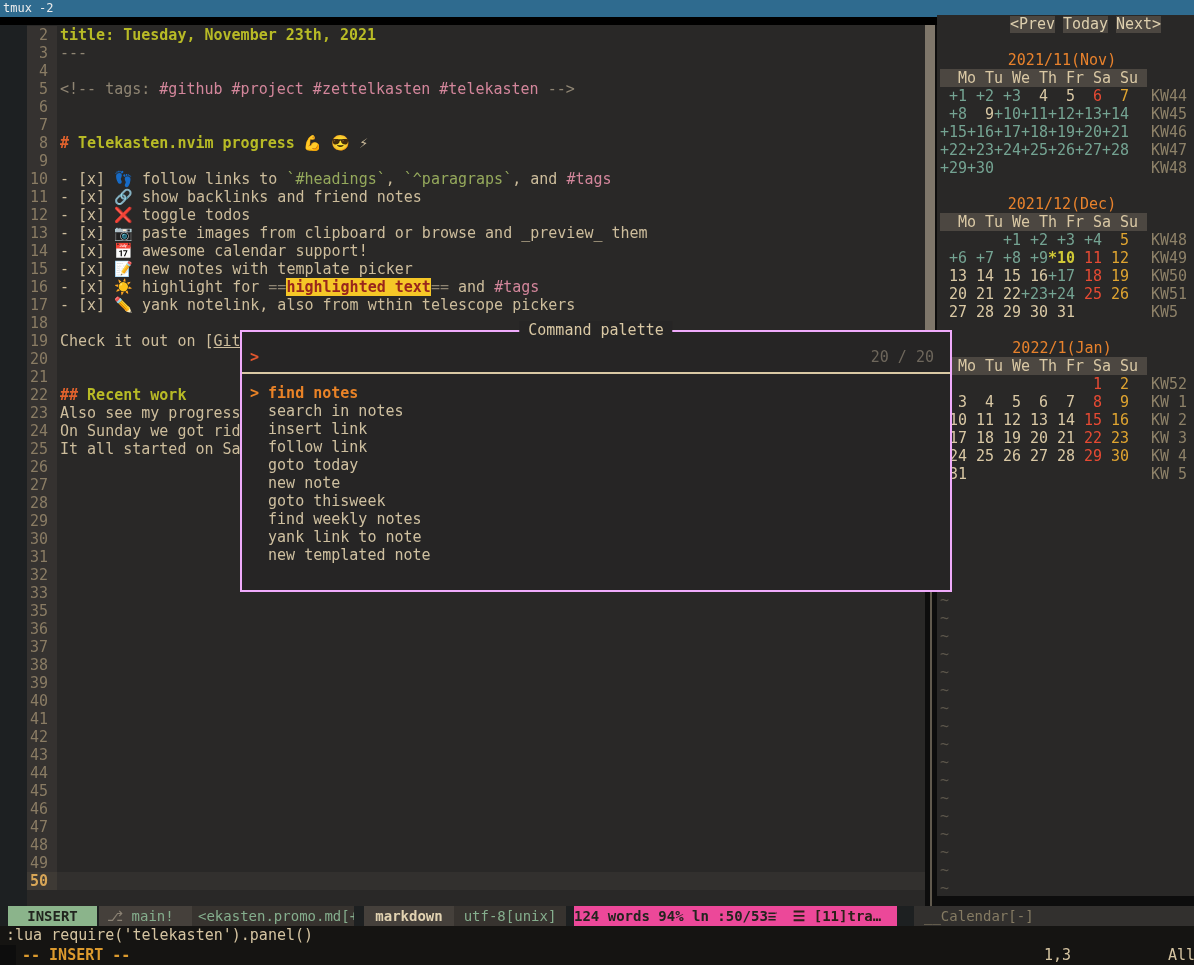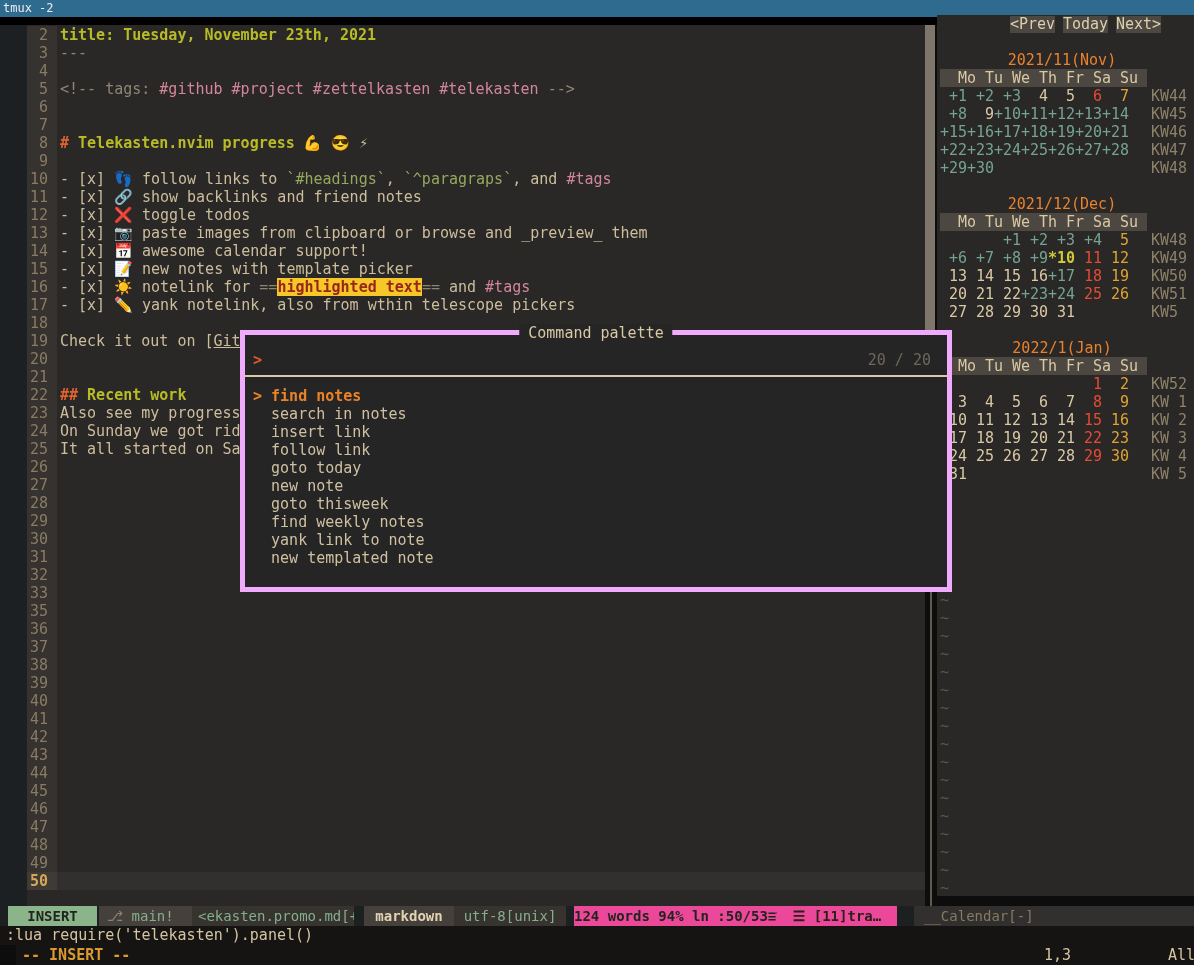--- a/index.html
+++ b/index.html
@@ -44,21 +44,21 @@
   .day{width:27px;text-align:right;white-space:pre;}
   .day.d{color:#d9c8a4}
   .day.n{color:#74a392}
   .day.s{color:#e64a33}
   .day.u{color:#dfa430}
   .day.t{color:#d0c936;font-weight:bold}
   .kw{margin-left:22px;color:#8d8168;}
   .cal-tilde{color:#5c564b;}
   
   .palette{position:absolute;left:240px;top:330px;width:712px;height:262px;box-sizing:border-box;
-           background:#262525;border:5px solid #f0abfc;z-index:5;}
+           background:#262525;border:2px solid #f0abfc;z-index:5;}
   .pal-title{position:absolute;top:-2px;left:50%;transform:translate(-50%,-50%);
              background:#262525;padding:0 9px;color:#d9c8a4;white-space:pre;}
   .pal-prompt{position:relative;height:18px;margin-top:16px;padding-left:8px;}
   .pal-caret{color:#e0562e;font-weight:bold;}
   .pal-counter{position:absolute;right:16px;top:0;color:#6e675c;}
   .pal-divider{height:2px;background:#d9c8a4;margin-top:6px;}
   .pal-list{padding-top:10px;padding-left:8px;}
   .pal-item{height:18px;white-space:pre;color:#cfc0a0;}
   .pal-item .marker{color:#ea8327;font-weight:bold;}
   .pal-item.sel{color:#ea8327;font-weight:bold;}
@@ -104,21 +104,21 @@
       <div class="ed-row"><span class="num">6</span><span class="txt"></span></div>
       <div class="ed-row"><span class="num">7</span><span class="txt"></span></div>
       <div class="ed-row"><span class="num">8</span><span class="txt"><span class="c-hmark"># </span><span class="c-htext">Telekasten.nvim progress </span><span class="c-emoji">💪 😎 ⚡</span></span></div>
       <div class="ed-row"><span class="num">9</span><span class="txt"></span></div>
       <div class="ed-row"><span class="num">10</span><span class="txt"><span class="c-text">- [x] </span><span class="c-emoji">👣</span><span class="c-text"> follow links to </span><span class="c-code">`#headings`</span><span class="c-text">, </span><span class="c-code">`^paragraps`</span><span class="c-text">, and </span><span class="c-tag">#tags</span></span></div>
       <div class="ed-row"><span class="num">11</span><span class="txt"><span class="c-text">- [x] </span><span class="c-emoji">🔗</span><span class="c-text"> show backlinks and friend notes</span></span></div>
       <div class="ed-row"><span class="num">12</span><span class="txt"><span class="c-text">- [x] </span><span class="c-emoji">❌</span><span class="c-text"> toggle todos</span></span></div>
       <div class="ed-row"><span class="num">13</span><span class="txt"><span class="c-text">- [x] </span><span class="c-emoji">📷</span><span class="c-text"> paste images from clipboard or browse and _preview_ them</span></span></div>
       <div class="ed-row"><span class="num">14</span><span class="txt"><span class="c-text">- [x] </span><span class="c-emoji">📅</span><span class="c-text"> awesome calendar support!</span></span></div>
       <div class="ed-row"><span class="num">15</span><span class="txt"><span class="c-text">- [x] </span><span class="c-emoji">📝</span><span class="c-text"> new notes with template picker</span></span></div>
-      <div class="ed-row"><span class="num">16</span><span class="txt"><span class="c-text">- [x] </span><span class="c-emoji">☀️</span><span class="c-text"> notelink for </span><span class="c-dim">==</span><span class="c-hl">highlighted text</span><span class="c-dim">==</span><span class="c-text"> and </span><span class="c-tag">#tags</span></span></div>
+      <div class="ed-row"><span class="num">16</span><span class="txt"><span class="c-text">- [x] </span><span class="c-emoji">☀️</span><span class="c-text"> highlight for </span><span class="c-dim">==</span><span class="c-hl">highlighted text</span><span class="c-dim">==</span><span class="c-text"> and </span><span class="c-tag">#tags</span></span></div>
       <div class="ed-row"><span class="num">17</span><span class="txt"><span class="c-text">- [x] </span><span class="c-emoji">✏️</span><span class="c-text"> yank notelink, also from wthin telescope pickers</span></span></div>
       <div class="ed-row"><span class="num">18</span><span class="txt"></span></div>
       <div class="ed-row"><span class="num">19</span><span class="txt"><span class="c-text">Check it out on [</span><span class="c-link">Git</span></span></div>
       <div class="ed-row"><span class="num">20</span><span class="txt"></span></div>
       <div class="ed-row"><span class="num">21</span><span class="txt"></span></div>
       <div class="ed-row"><span class="num">22</span><span class="txt"><span class="c-hmark">## </span><span class="c-htext">Recent work</span></span></div>
       <div class="ed-row"><span class="num">23</span><span class="txt"><span class="c-text">Also see my progress</span></span></div>
       <div class="ed-row"><span class="num">24</span><span class="txt"><span class="c-text">On Sunday we got rid</span></span></div>
       <div class="ed-row"><span class="num">25</span><span class="txt"><span class="c-text">It all started on Sa</span></span></div>
       <div class="ed-row"><span class="num">26</span><span class="txt"></span></div>

